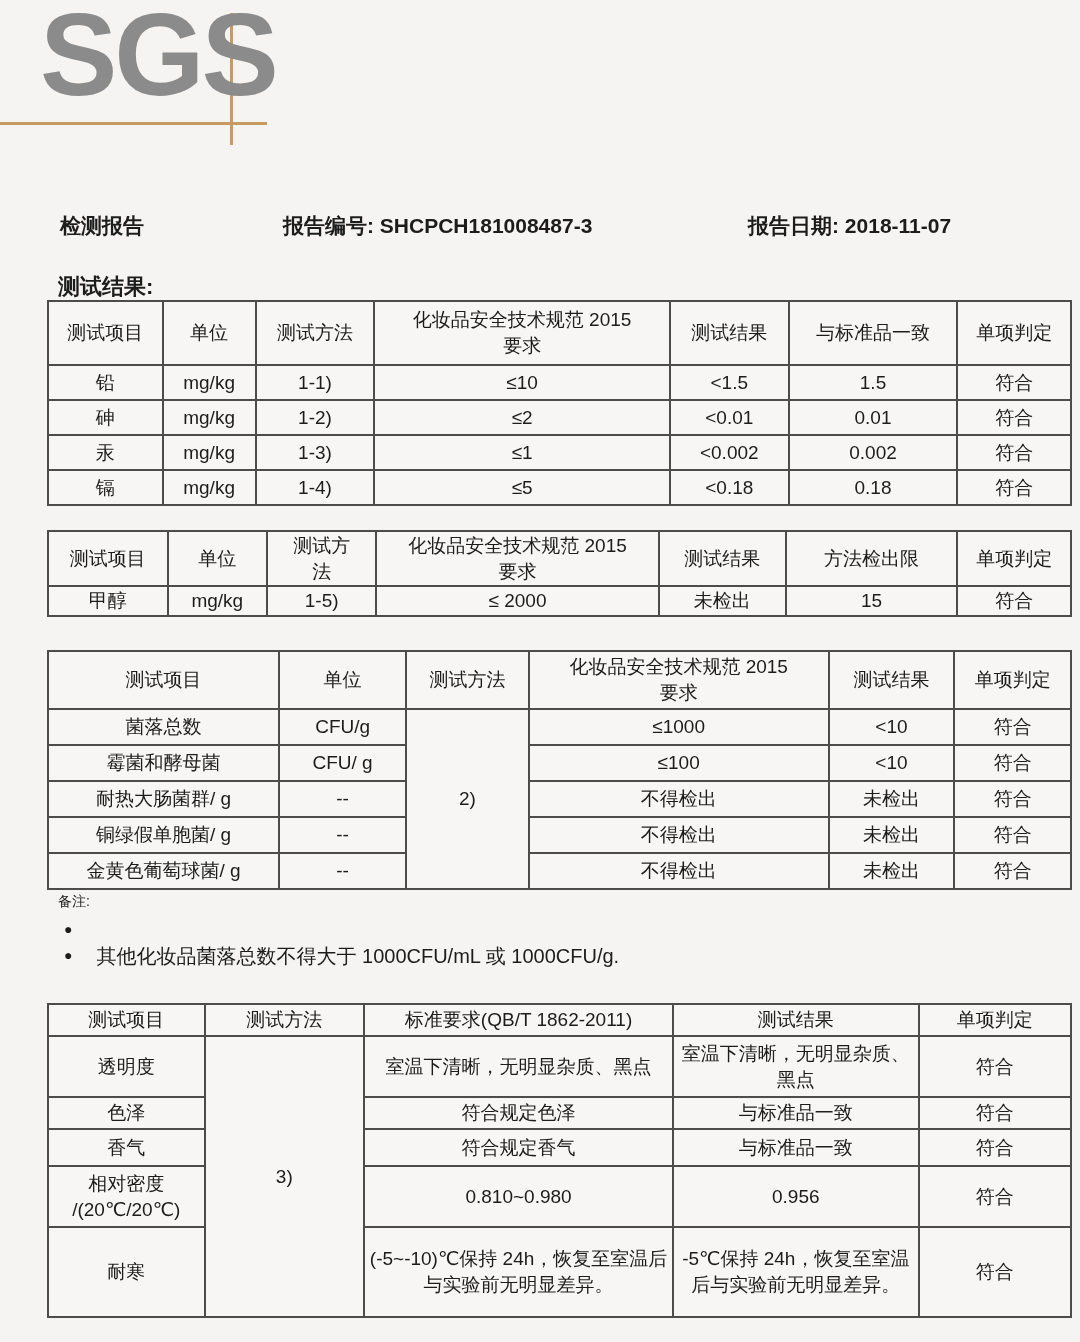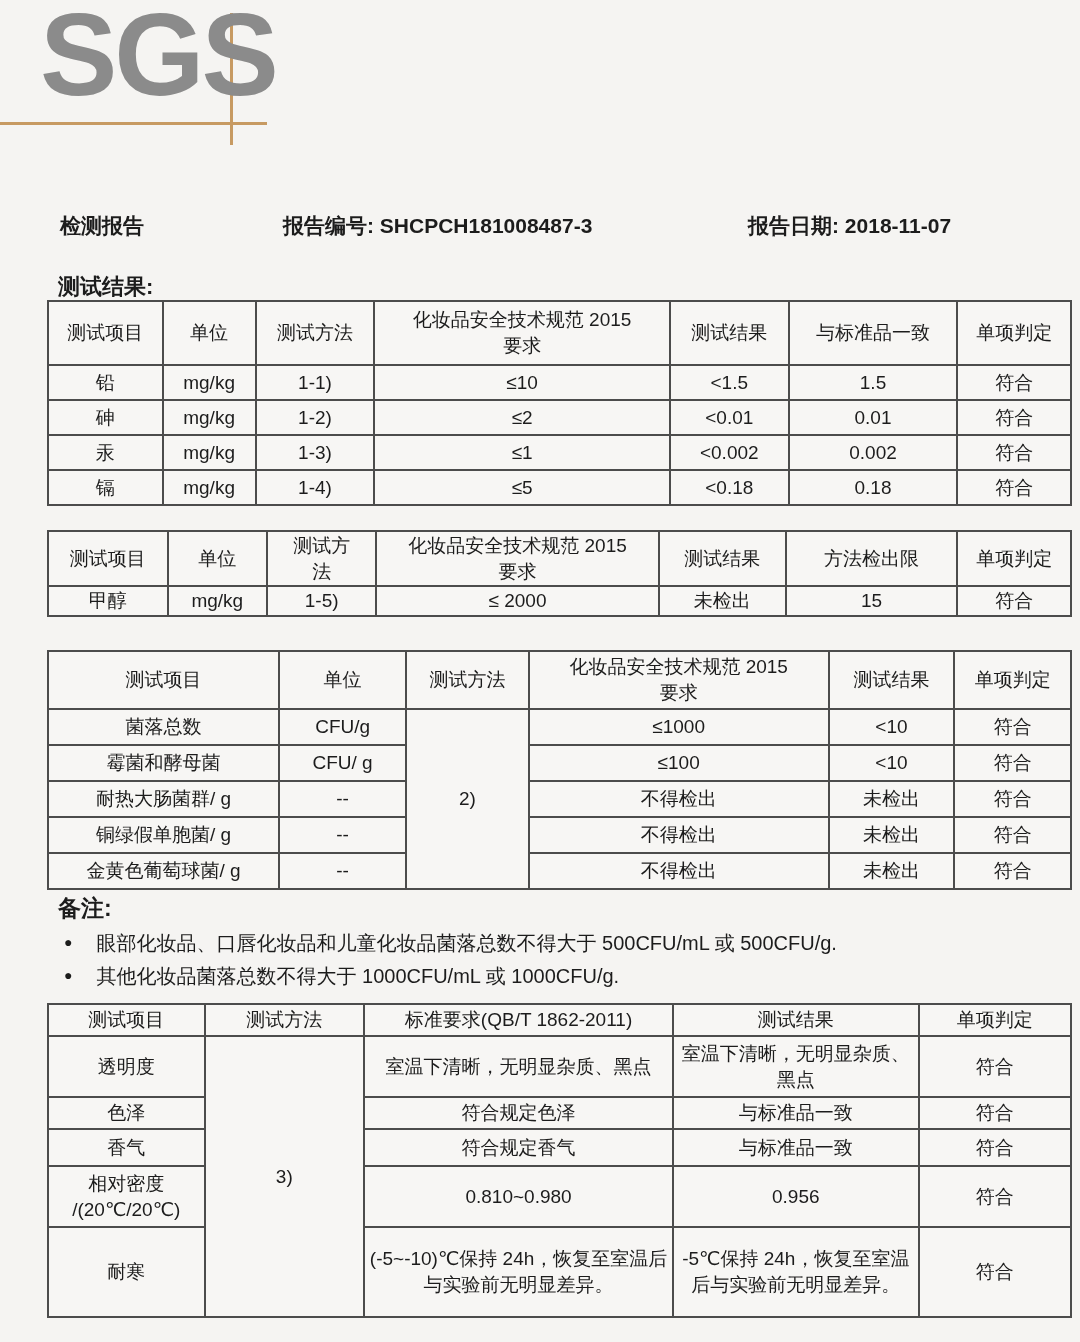--- a/index.html
+++ b/index.html
@@ -48,21 +48,21 @@
   #table3{top:650px;}
   #table4{top:1003px;}
   #table1 .h{height:64px;} #table1 .r{height:35px;}
   #table2 .h{height:55px;} #table2 .r{height:30px;border-radius:9px;}
   #table3 .h{height:58px;} #table3 .r{height:36px;margin-top:12px;}
   #table4 .h{height:32px;}
   #table4 .r0{height:61px;} #table4 .r1{height:32px;} #table4 .r2{height:37px;}
   #table4 .r3{height:61px;} #table4 .r4{height:90px;border-radius:26px;}
   
   .notes{position:absolute;left:58px;top:893px;width:1000px;font-size:20px;}
-  .notes .label{font-weight:bold;font-size:23px;margin-bottom:4px;}
+  .notes .label{font-weight:normal;font-size:14px;margin-bottom:4px;}
   .note-item{display:flex;align-items:flex-start;margin-top:6px;}
   .note-item .bullet{font-size:14px;margin:4px 24px 0 6px;}
   .note-item .txt{font-size:20px;}
 </style>
 </head>
 <body>
 
 <div class="logo-wrap">
   <div class="logo-hline"></div>
   <div class="logo-vline"></div>
@@ -226,21 +226,20 @@
     <td>未检出</td>
     <td>符合</td>
   </tr>
 </tbody>
   </table>
 
 <div class="notes">
   <div class="label">备注:</div>
   <div class="note-item">
     <span class="bullet">●</span>
-    <span class="txt">眼部化妆品、口唇化妆品和儿童化妆品菌落总数不得大于 500CFU/mL 或 500CFU/g.</span>
   </div>
   <div class="note-item">
     <span class="bullet">●</span>
     <span class="txt">其他化妆品菌落总数不得大于 1000CFU/mL 或 1000CFU/g.</span>
   </div>
 </div>
 
 <table class="rep" id="table4">
   <colgroup>
     <col style="width:15.3%">

